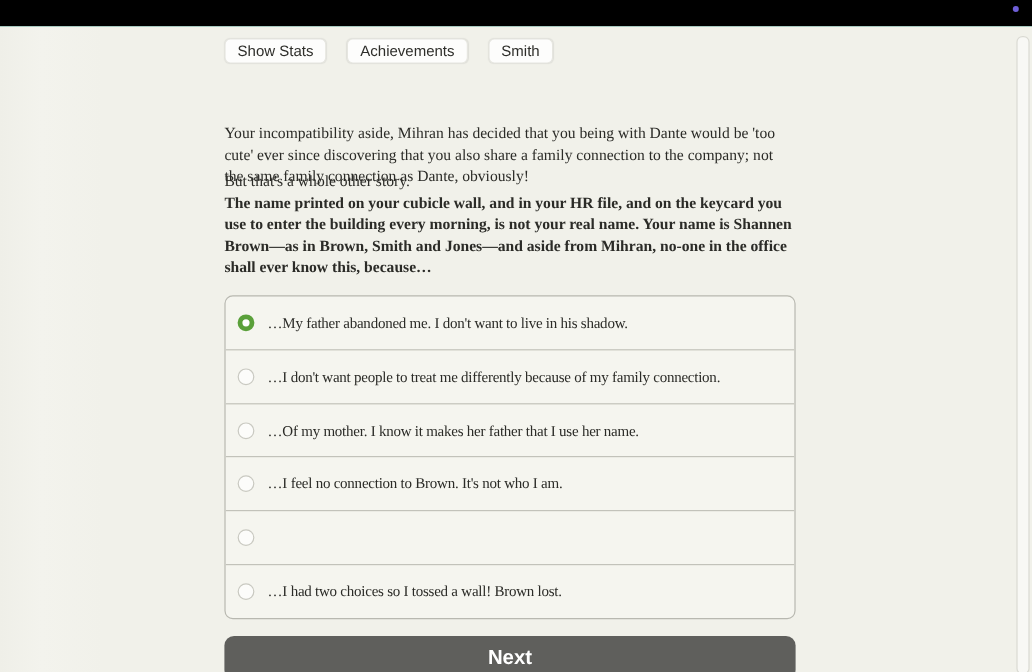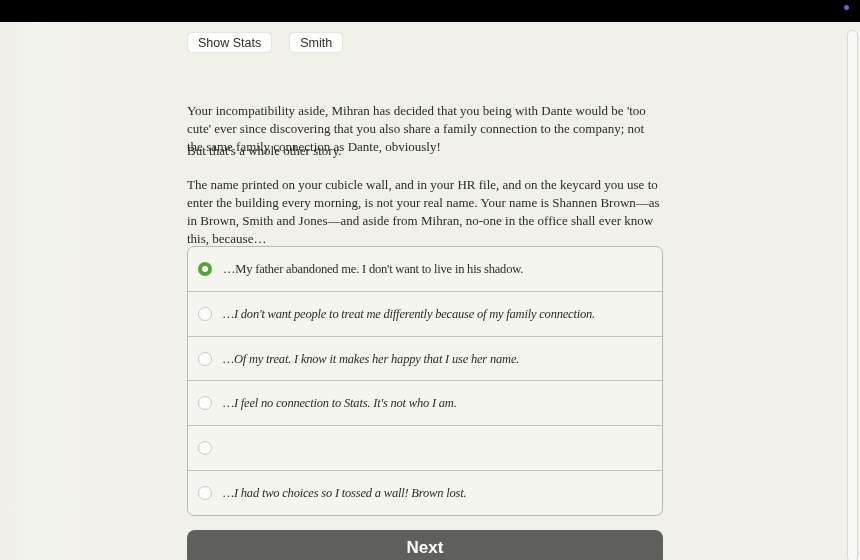--- a/index.html
+++ b/index.html
@@ -40,36 +40,36 @@
   }
 
   
   .para{
     position:absolute;left:0;width:476px;margin:0;
     font-size:13px;line-height:18px;color:#2b2b27;
     letter-spacing:0px;
   }
   .p1{top:40px;margin-top:40px;}
   .p2{top:120px;}
-  .p3{top:154px;}
+  .p3{top:138px;font-weight:bold;}
 
   
   .choices{
     position:absolute;left:0;top:224px;width:476px;height:270px;
     box-sizing:border-box;
     background:#f5f5ef;
     border:1px solid #b8b8b0;border-radius:7px;
     display:flex;flex-direction:column;
     overflow:hidden;
   }
   .choice{
     flex:1;display:flex;align-items:center;
     padding:0 10px;gap:11px;cursor:pointer;
   }
-  .choice + .choice{border-top:1px solid #c2c2ba;font-style:italic;}
+  .choice + .choice{border-top:1px solid #c2c2ba;}
   .radio{
     flex:0 0 auto;width:12px;height:12px;border-radius:50%;
     background:#fcfcfa;border:1px solid #c9c9c1;
     box-sizing:content-box;
   }
   .choice.selected .radio{
     width:6px;height:6px;border:4px solid #5aa03a;background:#fff;
   }
   .clabel{
     font-size:12.5px;letter-spacing:-0.2px;color:#2b2b27;line-height:16px;
@@ -97,43 +97,44 @@
 
   <div class="topbar">
     <span class="dot"></span>
   </div>
 
   <div class="page">
     <div class="content">
 
       <div class="toolbar">
         <button class="tbtn">Show Stats</button>
+        <button class="tbtn">Achievements</button>
         <button class="tbtn">Smith</button>
       </div>
 
       <p class="para p1">Your incompatibility aside, Mihran has decided that you being with Dante would be 'too cute' ever since discovering that you also share a family connection to the company; not the same family connection as Dante, obviously!</p>
       <p class="para p2">But that's a whole other story.</p>
       <p class="para p3">The name printed on your cubicle wall, and in your HR file, and on the keycard you use to enter the building every morning, is not your real name. Your name is Shannen Brown—as in Brown, Smith and Jones—and aside from Mihran, no-one in the office shall ever know this, because…</p>
 
       <div class="choices">
         <div class="choice selected">
           <span class="radio"></span>
           <span class="clabel">…My father abandoned me. I don't want to live in his shadow.</span>
         </div>
         <div class="choice">
           <span class="radio"></span>
           <span class="clabel">…I don't want people to treat me differently because of my family connection.</span>
         </div>
         <div class="choice">
           <span class="radio"></span>
-          <span class="clabel">…Of my treat. I know it makes her happy that I use her name.</span>
+          <span class="clabel">…Of my mother. I know it makes her father that I use her name.</span>
         </div>
         <div class="choice">
           <span class="radio"></span>
-          <span class="clabel">…I feel no connection to Stats. It's not who I am.</span>
+          <span class="clabel">…I feel no connection to Brown. It's not who I am.</span>
         </div>
         <div class="choice">
           <span class="radio"></span>
         </div>
         <div class="choice">
           <span class="radio"></span>
           <span class="clabel">…I had two choices so I tossed a wall! Brown lost.</span>
         </div>
       </div>
 

